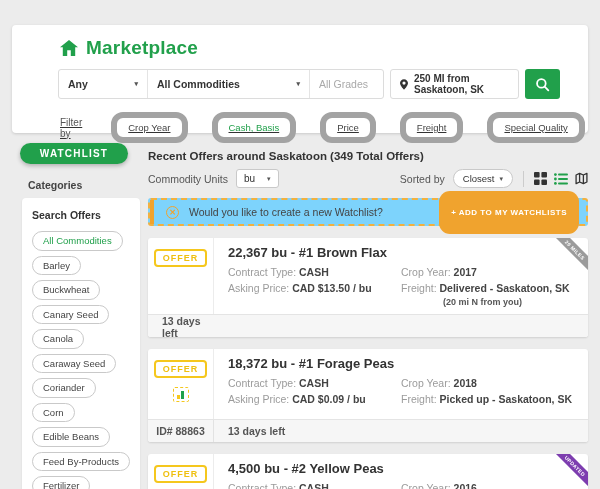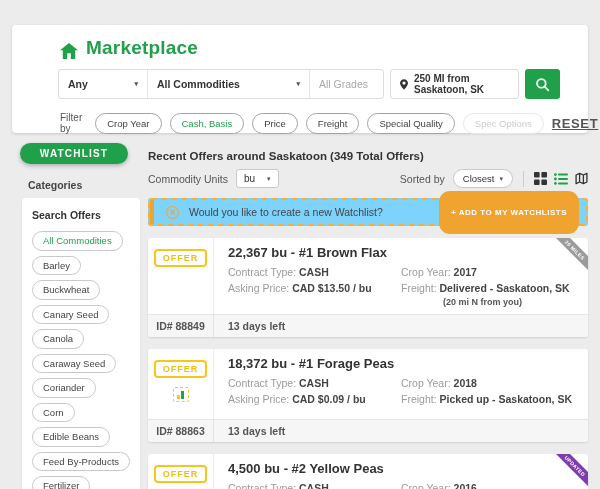--- a/index.html
+++ b/index.html
@@ -14,21 +14,21 @@
   }
 
   
   .top-card {
     position: absolute; left: 12px; top: 25px;
     width: 576px; height: 108px;
     background: #fff; border-radius: 4px;
     box-shadow: 0 1px 3px rgba(0,0,0,.15);
     padding: 10px 28px 0 34px;
   }
-  .brand { display: flex; align-items: flex-end; gap: 8px; margin: 2px 0 10px 14px; }
+  .brand { display: flex; align-items: center; gap: 8px; margin: 2px 0 10px 14px; }
   .brand-title { color: #21a04b; font-size: 19px; font-weight: bold; letter-spacing: .2px; }
 
   .search-row { display: flex; align-items: center; padding-left: 12px; }
   .search-group {
     display: flex; height: 30px; background: #fff;
     border: 1px solid #dcdcdc; border-radius: 3px; align-items: stretch;
   }
   .seg { display: flex; align-items: center; padding: 0 9px; font-size: 10.5px; }
   .seg + .seg { border-left: 1px solid #e4e4e4; }
   .seg-any { width: 88px; font-weight: bold; }
@@ -42,24 +42,24 @@
     height: 30px; width: 142px; margin-left: 6px; padding: 0 9px;
     border: 1px solid #dcdcdc; border-radius: 3px;
     font-size: 10px; font-weight: bold; color: #333; background: #fff;
   }
   .search-btn {
     height: 30px; width: 38px; margin-left: 6px;
     background: #21a04b; border: none; border-radius: 3px;
     display: flex; align-items: center; justify-content: center; cursor: pointer;
   }
 
-  .filter-row { display: flex; align-items: center; margin: 13px 0 0 14px; gap: 8px; }
+  .filter-row { display: flex; align-items: center; margin: 13px 0 0 14px; gap: 24px; text-decoration: underline; }
   .filter-label { font-size: 10px; color: #555; margin-right: 5px; }
   .pill {
-    border: 1px solid #a3a3a3; border-radius: 12px; background: #fff;
+    border: 6px solid #a3a3a3; border-radius: 12px; background: #fff;
     padding: 4px 11px; font-size: 9.5px; color: #444; cursor: pointer; white-space: nowrap;
   }
   .pill.active { color: #21a04b; }
   .pill.disabled { color: #ccc; border-color: #e6e6e6; }
   .reset {
     margin-left: auto; margin-right: 8px;
     font-size: 13px; font-weight: bold; letter-spacing: .6px;
     color: #555; text-decoration: underline; cursor: pointer;
   }
 
@@ -319,21 +319,20 @@
           </div>
           <div class="dcol">
             <div class="dline"><span class="lbl">Crop Year:</span> <span class="val">2017</span></div>
             <div class="dline"><span class="lbl">Freight:</span> <span class="val">Delivered - Saskatoon, SK</span></div>
             <div class="freight-note">(20 mi N from you)</div>
           </div>
         </div>
       </div>
     </div>
     <div class="card-footer">
-      <span class="footer-id">ID# 88849</span>
       <span class="footer-days">13 days left</span>
     </div>
   </div>
 
   <div class="offer-card">
     <div class="card-grid">
       <div class="card-left">
         <span class="offer-badge">OFFER</span>
         <span class="chart-icon-box">
           <span class="chart-bar b1"></span>

